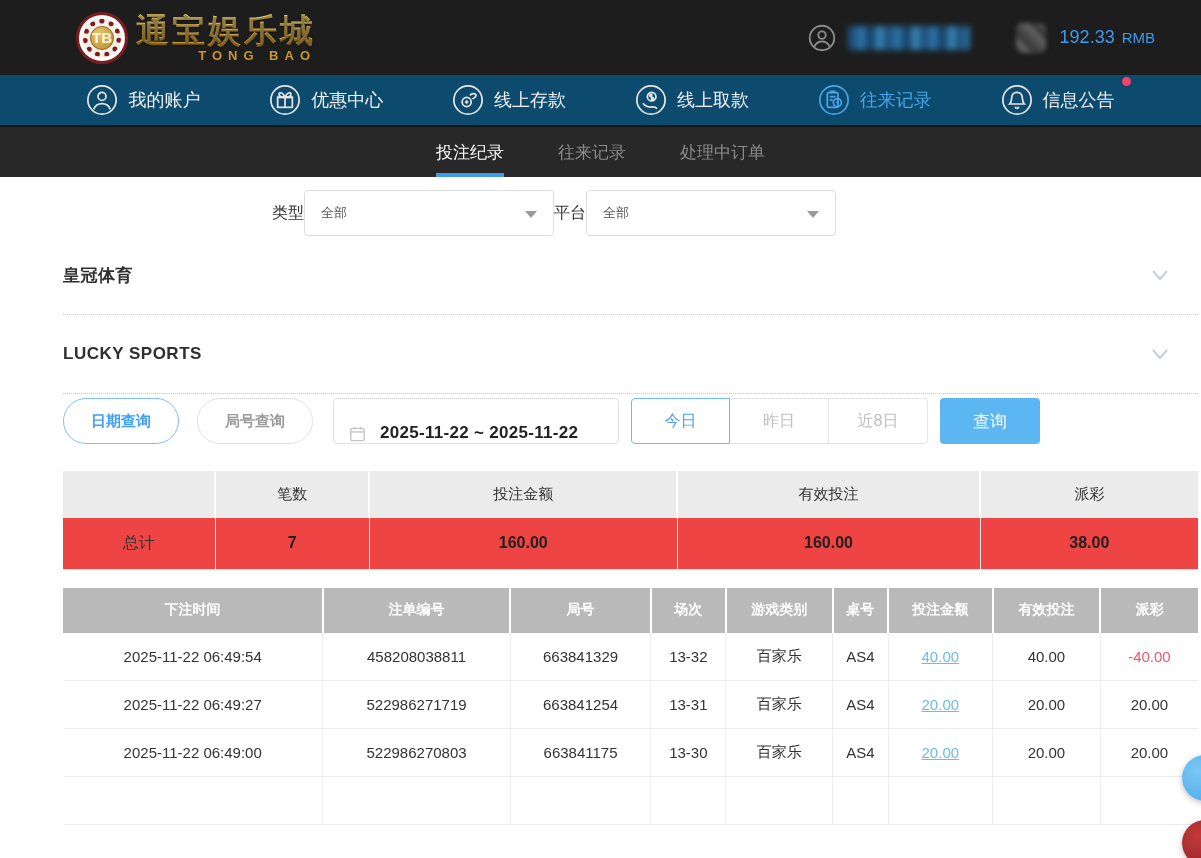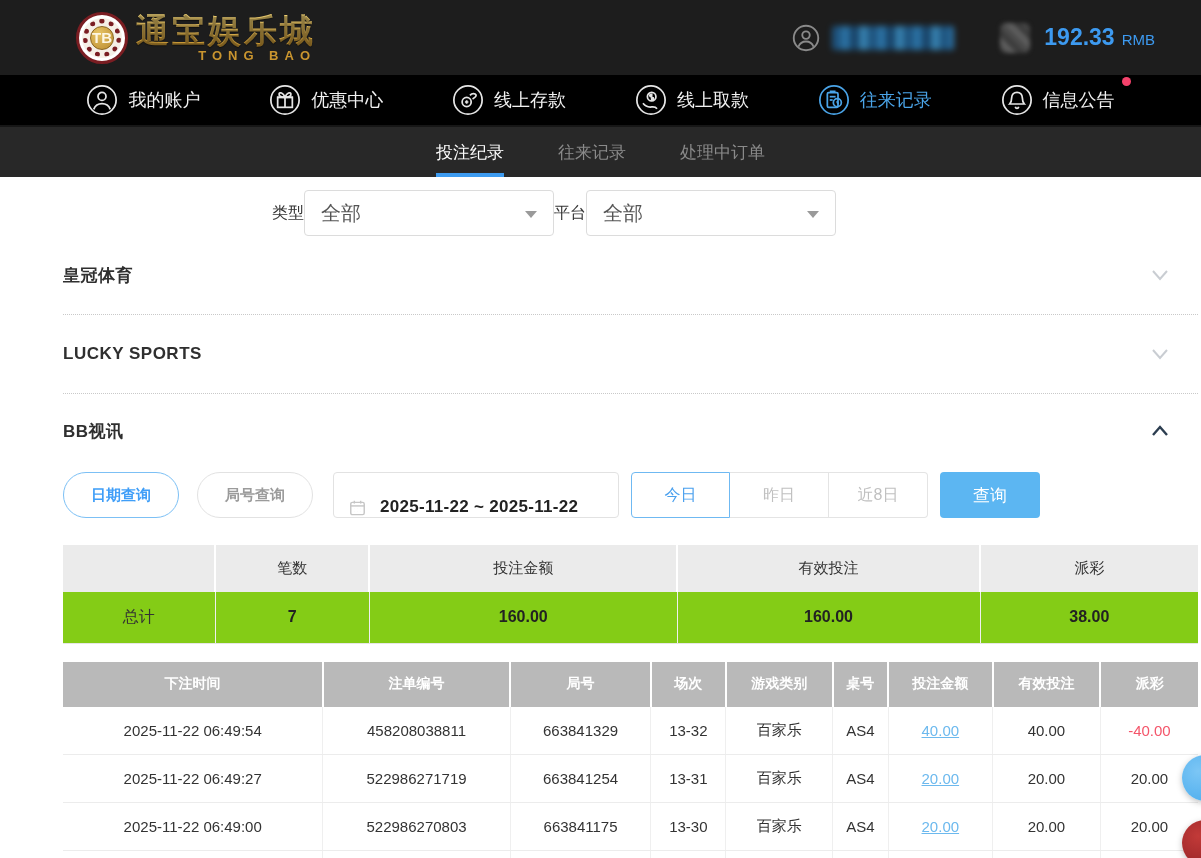--- a/index.html
+++ b/index.html
@@ -50,26 +50,26 @@
     width: 122px; height: 24px; margin-left: 12px; border-radius: 3px;
     background: repeating-linear-gradient(90deg,#1f5d8f 0 9px,#2e7fb9 9px 18px,#174a75 18px 27px,#3a8fc4 27px 36px);
     filter: blur(3px); opacity: .85;
   }
   .coin-blur {
     width: 30px; height: 30px; margin-left: 46px; border-radius: 6px;
     background: repeating-linear-gradient(45deg,#4a4a4a 0 6px,#5d5d5d 6px 12px,#3c3c3c 12px 18px);
     filter: blur(2px);
   }
   .balance { margin-left: 14px; display: flex; align-items: baseline; gap: 7px; }
-  .balance-amount { font-size: 23px; color: #3d9af0; font-weight: 700; }
+  .balance-amount { font-size: 18px; color: #3d9af0; font-weight: 400; }
   .balance-currency { font-size: 15px; color: #3d9af0; }
 
   
   .mainnav {
-    height: 52px; background: #000000; border-bottom: 2px solid #161616;
+    height: 52px; background: #0c4a6e; border-bottom: 2px solid #161616;
     display: flex; align-items: center; justify-content: space-around;
     padding: 0 52px;
   }
   .nav-item { display: flex; align-items: center; gap: 10px; cursor: pointer; position: relative; }
   .nav-icon { width: 32px; height: 32px; color: #e6e6e6; }
   .nav-label { font-size: 18px; color: #f2f2f2; }
   .nav-item.active .nav-icon { color: #4aa4e8; }
   .nav-item.active .nav-label { color: #4aa4e8; }
   .notif-dot {
     position: absolute; top: -7px; right: -16px;
@@ -98,21 +98,21 @@
   
   .filter-row { display: flex; align-items: center; margin-left: 209px; }
   .filter-group { display: flex; align-items: center; }
   .filter-group + .filter-group { }
   .filter-label { font-size: 16px; color: #333; }
   .select-box {
     width: 250px; height: 46px; border: 1px solid #dcdcdc; border-radius: 4px;
     display: flex; align-items: center; padding: 0 16px; cursor: pointer;
     position: relative; background: #fff;
   }
-  .select-value { font-size: 20px; color: #555; }
+  .select-value { font-size: 13px; color: #555; }
   .caret-down {
     position: absolute; right: 16px; top: 50%; margin-top: -2px;
     width: 0; height: 0;
     border-left: 6px solid transparent; border-right: 6px solid transparent;
     border-top: 7px solid #9a9a9a;
   }
 
   
   .section-row {
     height: 79px; display: flex; align-items: center; justify-content: space-between;
@@ -160,21 +160,21 @@
   
   table { border-collapse: collapse; table-layout: fixed; width: 1135px; }
   .summary-table { margin-top: 27px; }
   .summary-table th {
     background: #ebebeb; height: 47px; font-size: 15px; font-weight: normal;
     color: #333; text-align: center;
   }
   .summary-table th + th { border-left: 2px solid #fff; }
   .summary-table td {
     height: 51px; text-align: center; font-size: 16px; color: #222;
-    font-weight: bold; background: #84cc16; border-bottom: 1px solid #e6e6e6;
+    font-weight: bold; background: #ef4444; border-bottom: 1px solid #e6e6e6;
   }
   .summary-table td + td { border-left: 1px solid #efefef; }
   .summary-table td.rowlabel { font-weight: normal; font-size: 16px; color: #333; }
 
   
   .bet-table { margin-top: 18px; }
   .bet-table th {
     background: #b9b9b9; height: 45px; color: #fff; font-size: 14px; font-weight: bold;
     text-align: center;
   }
@@ -312,26 +312,20 @@
     <div class="section-row dotted">
       <span class="section-title">皇冠体育</span>
       <svg class="chev light" viewBox="0 0 24 24" fill="none" stroke="currentColor" stroke-width="2">
           <polyline points="5 8 12 16 19 8"></polyline>
         </svg>
     </div>
     <div class="section-row dotted">
       <span class="section-title">LUCKY SPORTS</span>
       <svg class="chev light" viewBox="0 0 24 24" fill="none" stroke="currentColor" stroke-width="2">
           <polyline points="5 8 12 16 19 8"></polyline>
-        </svg>
-    </div>
-    <div class="section-row bb">
-      <span class="section-title">BB视讯</span>
-      <svg class="chev dark" viewBox="0 0 24 24" fill="none" stroke="currentColor" stroke-width="2.4">
-          <polyline points="5 16 12 8 19 16"></polyline>
         </svg>
     </div>
 
     <div class="controls-row">
       <div class="pill active">日期查询</div>
       <div class="pill">局号查询</div>
       <div class="date-box">
         <svg class="calendar-icon" viewBox="0 0 24 24" fill="none" stroke="currentColor" stroke-width="1.8">
           <rect x="3.5" y="5.5" width="17" height="15.5" rx="2"></rect>
             <line x1="3.5" y1="10" x2="20.5" y2="10"></line>

